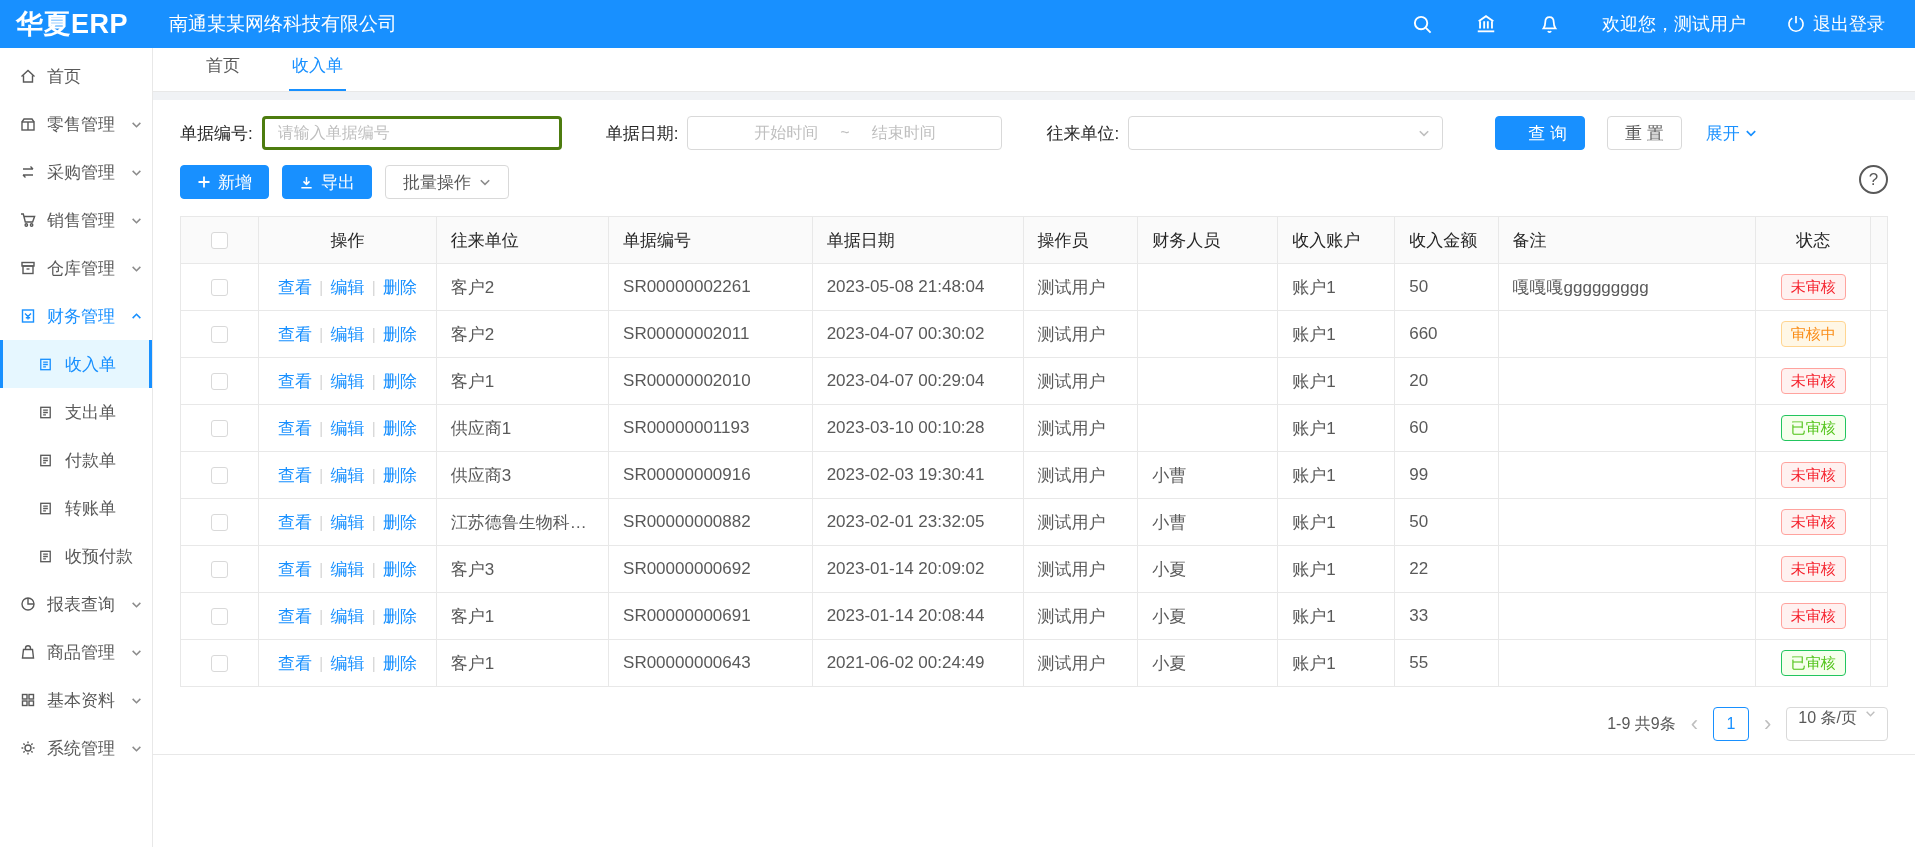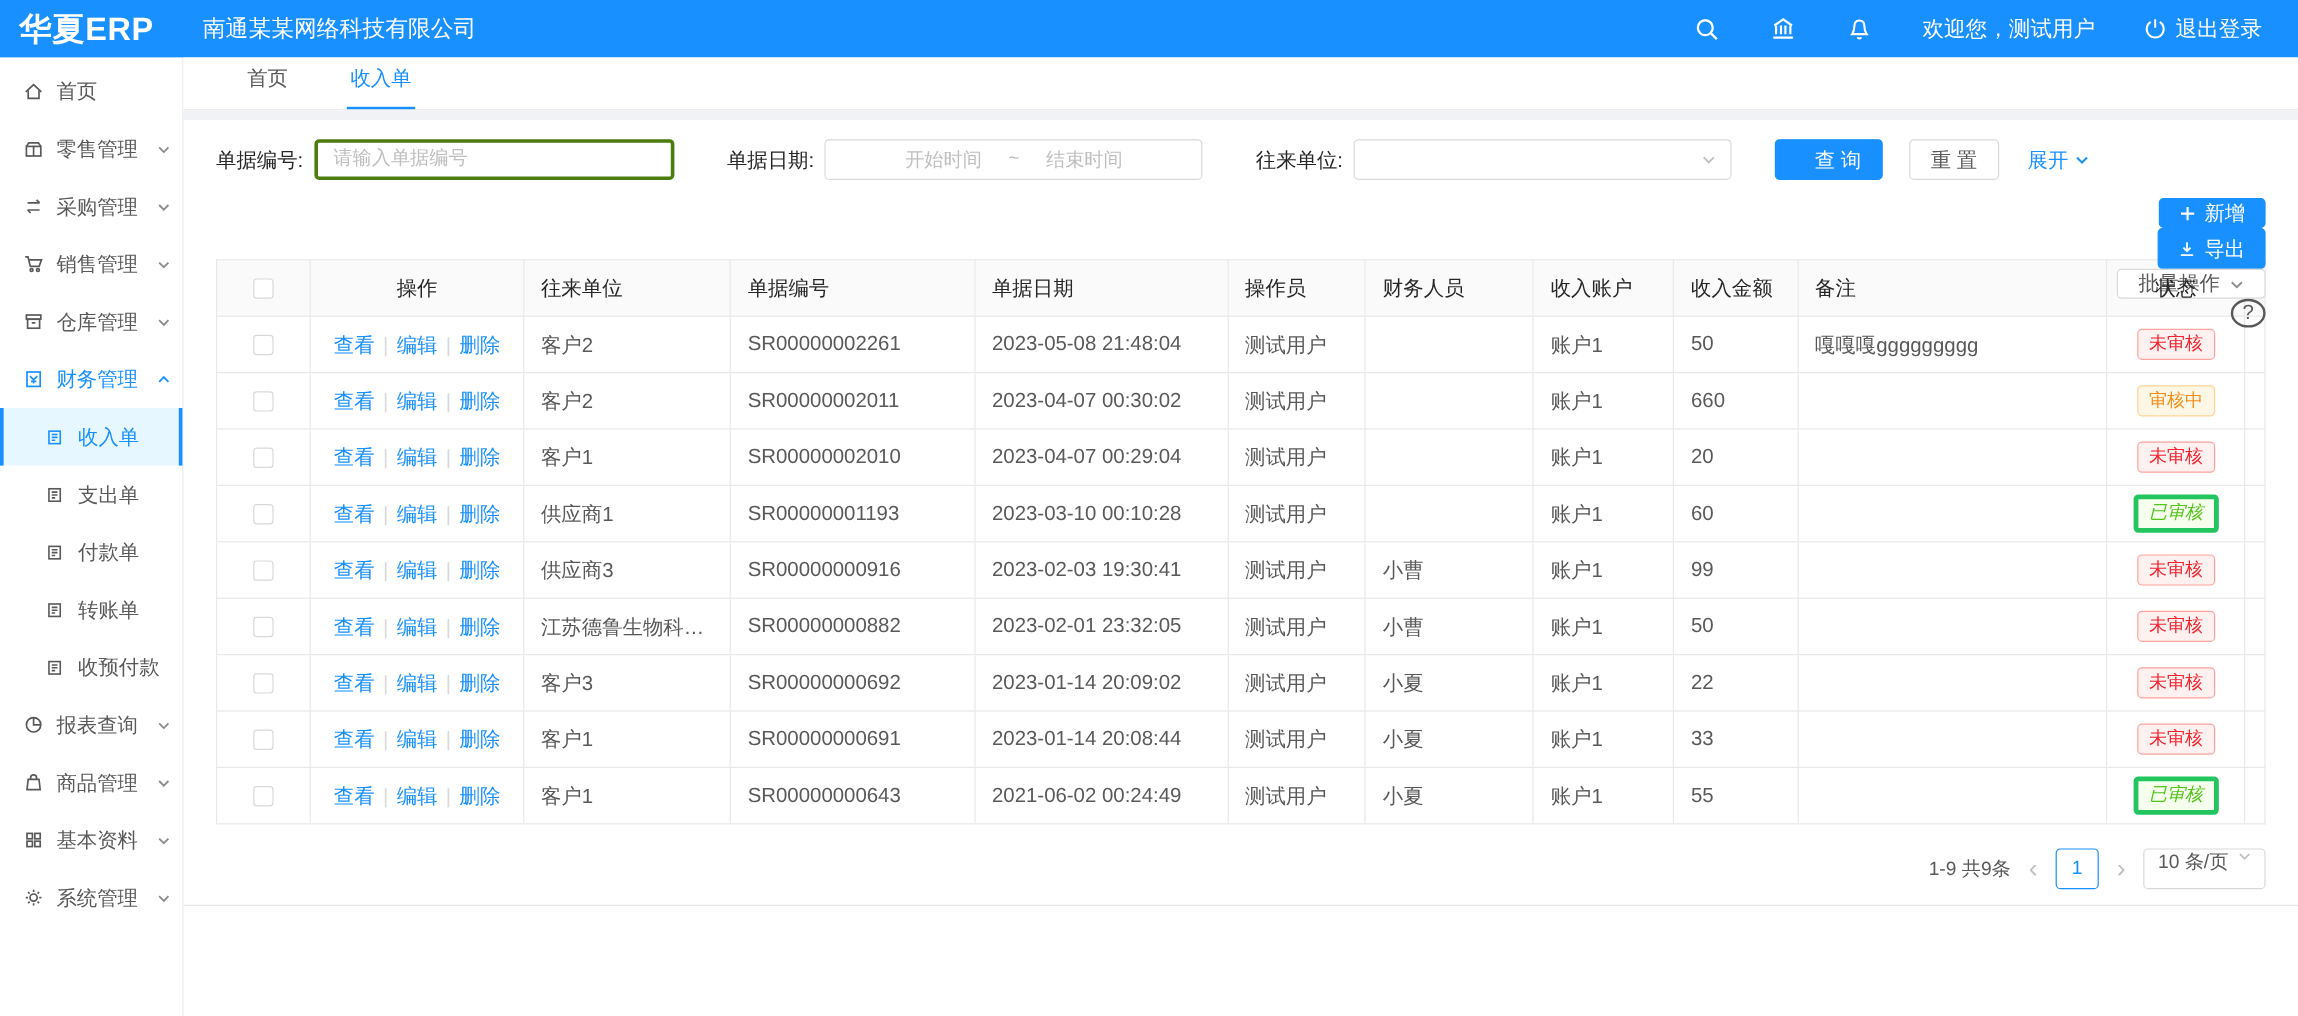--- a/index.html
+++ b/index.html
@@ -50,46 +50,46 @@
   .f-group { display:flex; align-items:center; }
   .gap-lg { margin-left:44px; }
   .date-range { width:315px; height:34px; border:1px solid #d9d9d9; border-radius:4px; margin-left:9px;
     display:flex; align-items:center; justify-content:center; gap:22px; color:#bfbfbf; font-size:16px; }
   .f-select { width:315px; height:34px; border:1px solid #d9d9d9; border-radius:4px; margin-left:9px;
     display:flex; align-items:center; justify-content:flex-end; padding:0 12px; color:#bfbfbf; }
   .btn { height:34px; border-radius:4px; font-size:17px; display:inline-flex; align-items:center;
     justify-content:center; cursor:pointer; white-space:nowrap; }
   .btn-primary { background:#1890ff; color:#fff; border:1px solid #1890ff; padding:0 17px; }
   .btn-default { background:#fff; color:#595959; border:1px solid #d9d9d9; padding:0 17px; }
-  .search-btn { margin-left:36px;padding-left:32px; }
+  .search-btn { margin-left:52px;padding-left:32px; }
   .reset-btn { margin-left:22px; }
   .expand-link { margin-left:24px; color:#1890ff; display:flex; align-items:center; gap:5px; font-size:17px; cursor:pointer; }
 
-  .actions-row { display:flex; align-items:flex-end; margin-top:15px; height:34px;flex-direction:column; }
+  .actions-row { display:flex; align-items:flex-start; margin-top:15px; height:34px; }
   .btn-icon { margin-right:7px; }
   .add-btn { padding:0 16px; }
   .export-btn { margin-left:13px; padding:16px 16px; }
   .batch-btn { margin-left:13px; display:inline-flex; gap:8px; }
   .help-circle { margin-left:auto; width:29px; height:29px; border:2px solid #595959; border-radius:50%;
     display:flex; align-items:center; justify-content:center; font-size:17px; color:#595959; cursor:pointer; }
 
   
   table { width:100%; border-collapse:collapse; table-layout:fixed; margin-top:17px; font-size:17px; }
   th, td { border:1px solid #e8e8e8; height:47px; padding:0 14px; text-align:left; font-weight:normal;
     color:#595959; overflow:hidden; white-space:nowrap; text-overflow:ellipsis; }
   thead th { background:#fafafa; color:#262626; }
   .c-center { text-align:center; }
   .checkbox { display:inline-block; width:17px; height:17px; border:1px solid #d9d9d9; border-radius:3px;
     background:#fff; vertical-align:middle; cursor:pointer; }
   td a { color:#1890ff; text-decoration:none; cursor:pointer; }
   .sep { color:#d9d9d9; margin:0 7px; }
   .tag { display:inline-block; padding:3px 9px; border-radius:4px; font-size:15px; line-height:1.25; }
   .tag-red    { color:#f5222d; background:#fff1f0; border:1px solid #ffa39e; }
   .tag-orange { color:#fa8c16; background:#fff7e6; border:1px solid #ffd591; }
-  .tag-green  { color:#52c41a; background:#f6ffed; border:4px solid #22c55e;font-style:italic; }
+  .tag-green  { color:#52c41a; background:#f6ffed; border:1px solid #22c55e; }
   .c-gutter { padding:0; background:#fff; }
   thead .c-gutter { background:#fafafa; }
 
   
   .pagination { display:flex; align-items:center; justify-content:flex-end; margin-top:20px; gap:12px;
     font-size:16px; color:#595959; }
   .pg-arrow { color:#bfbfbf; font-size:22px; line-height:1; cursor:pointer; padding:0 3px; }
   .pg-num { min-width:36px; height:34px; border:1px solid #1890ff; border-radius:4px; color:#1890ff;
     display:flex; align-items:center; justify-content:center; background:#fff; cursor:pointer; }
   .pg-size { height:34px; border:1px solid #d9d9d9; border-radius:4px; padding:0 11px; display:flex;

